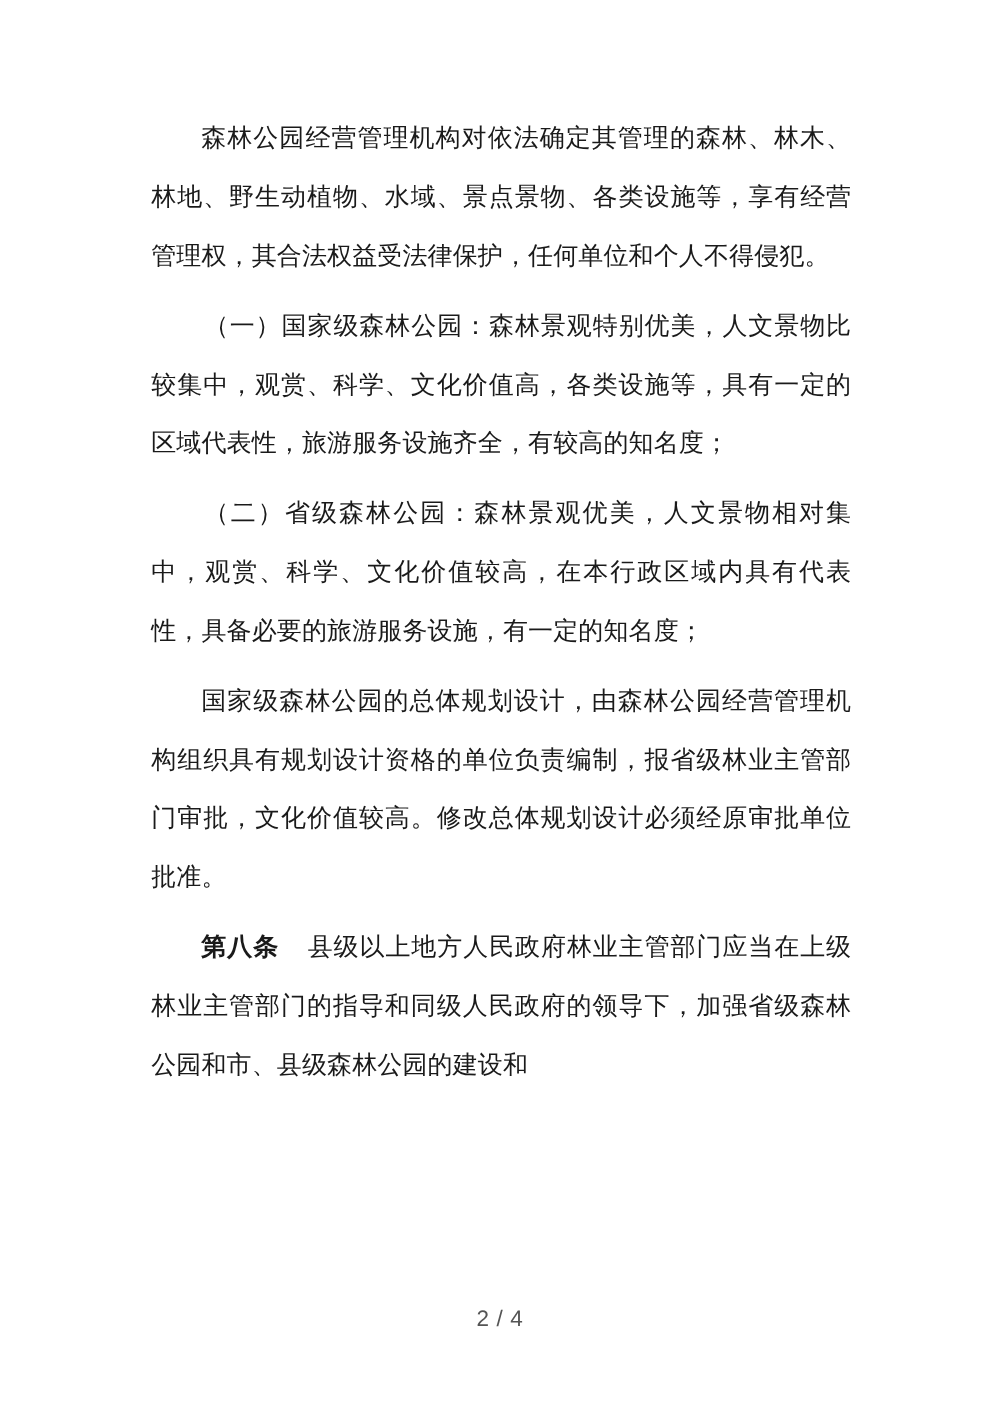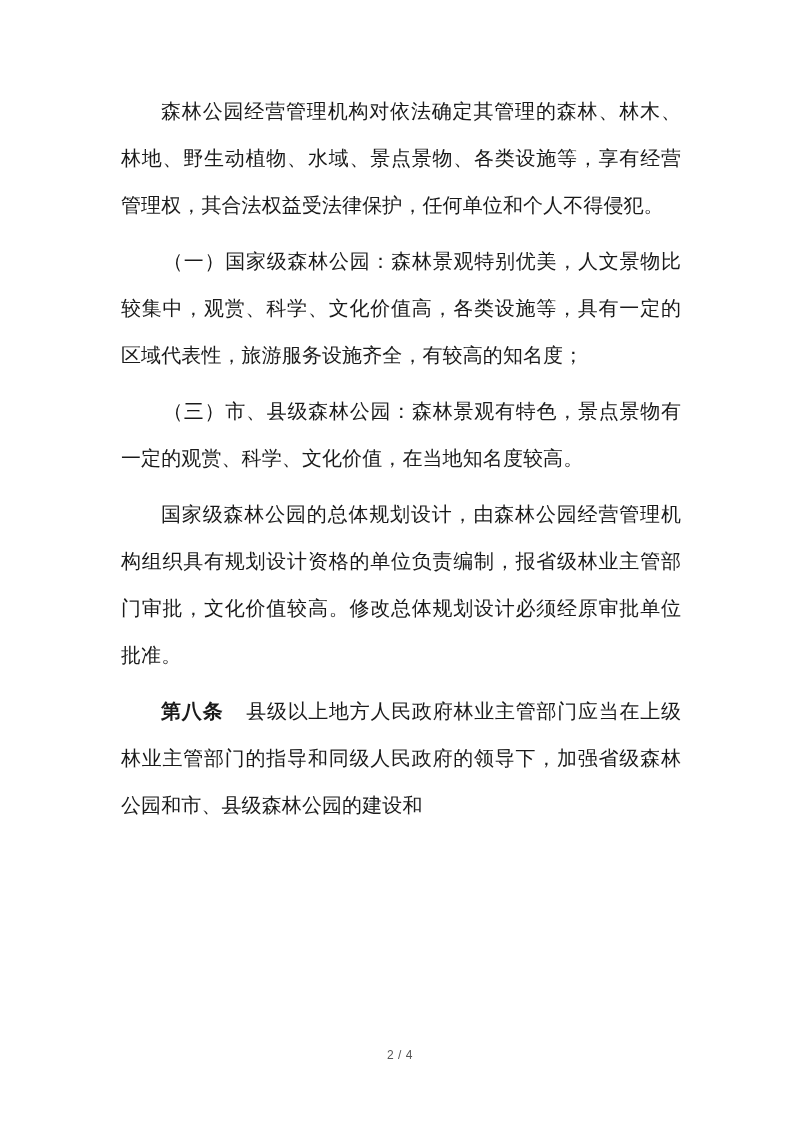--- a/index.html
+++ b/index.html
@@ -68,40 +68,40 @@
     display: inline-block;
     width: 22px;
   }
 
   .footer {
     position: absolute;
     left: 0;
     top: 1046px;
     width: 800px;
     text-align: center;
-    font-size: 12px;
+    font-size: 18px;
     line-height: 18px;
     color: #555555;
     letter-spacing: 0.5px;
   }
 </style>
 </head>
 <body>
 
 <div class="page">
 
   <div class="content">
 
     <p class="para indent2">森林公园经营管理机构对依法确定其管理的森林、林木、林地、野生动植物、水域、景点景物、各类设施等，享有经营管理权，其合法权益受法律保护，任何单位和个人不得侵犯。</p>
 
 
     <p class="para indent-item">（一）国家级森林公园：森林景观特别优美，人文景物比较集中，观赏、科学、文化价值高，各类设施等，具有一定的区域代表性，旅游服务设施齐全，有较高的知名度；</p>
 
+    <p class="para indent-item">（二）省级森林公园：森林景观优美，人文景物相对集中，观赏、科学、文化价值较高，在本行政区域内具有代表性，具备必要的旅游服务设施，有一定的知名度；</p>
 
-    <p class="para indent-item">（三）市、县级森林公园：森林景观有特色，景点景物有一定的观赏、科学、文化价值，在当地知名度较高。</p>
 
 
     <p class="para indent2">国家级森林公园的总体规划设计，由森林公园经营管理机构组织具有规划设计资格的单位负责编制，报省级林业主管部门审批，文化价值较高。修改总体规划设计必须经原审批单位批准。</p>
 
     <p class="para indent2"><span class="article-label">第八条</span><span class="article-gap"></span><span>县级以上地方人民政府林业主管部门应当在上级林业主管部门的指导和同级人民政府的领导下，加强省级森林公园和市、县级森林公园的建设和</span></p>
 
   </div>
 
   <div class="footer">2 / 4</div>
 

